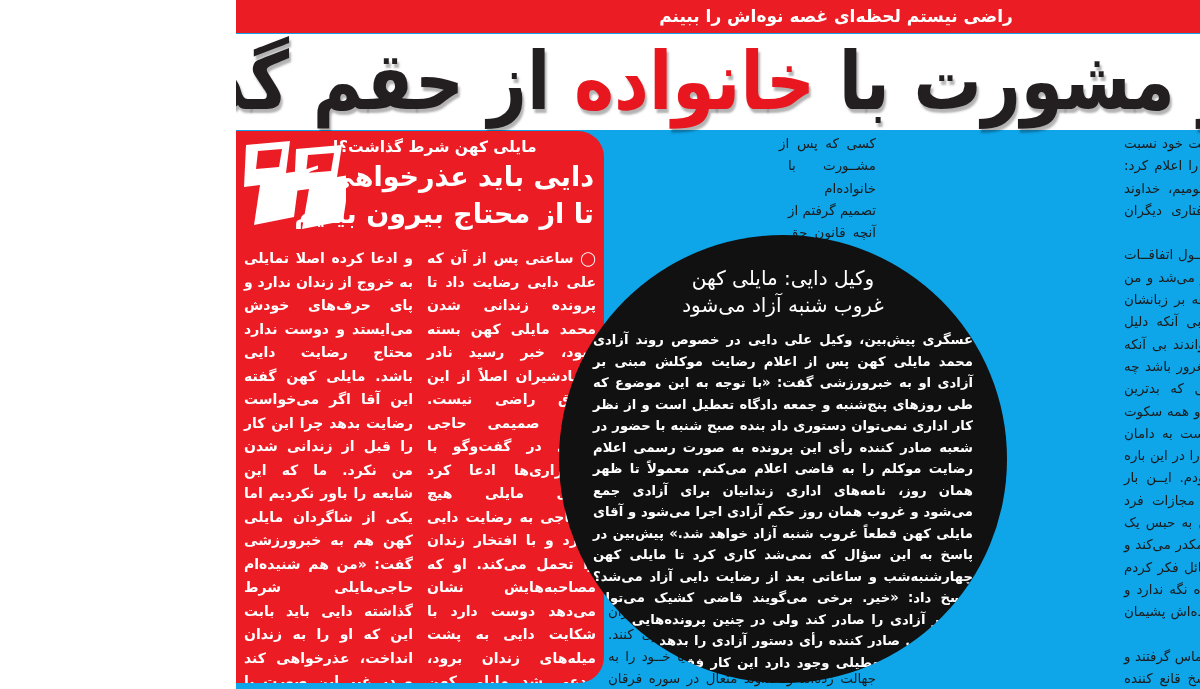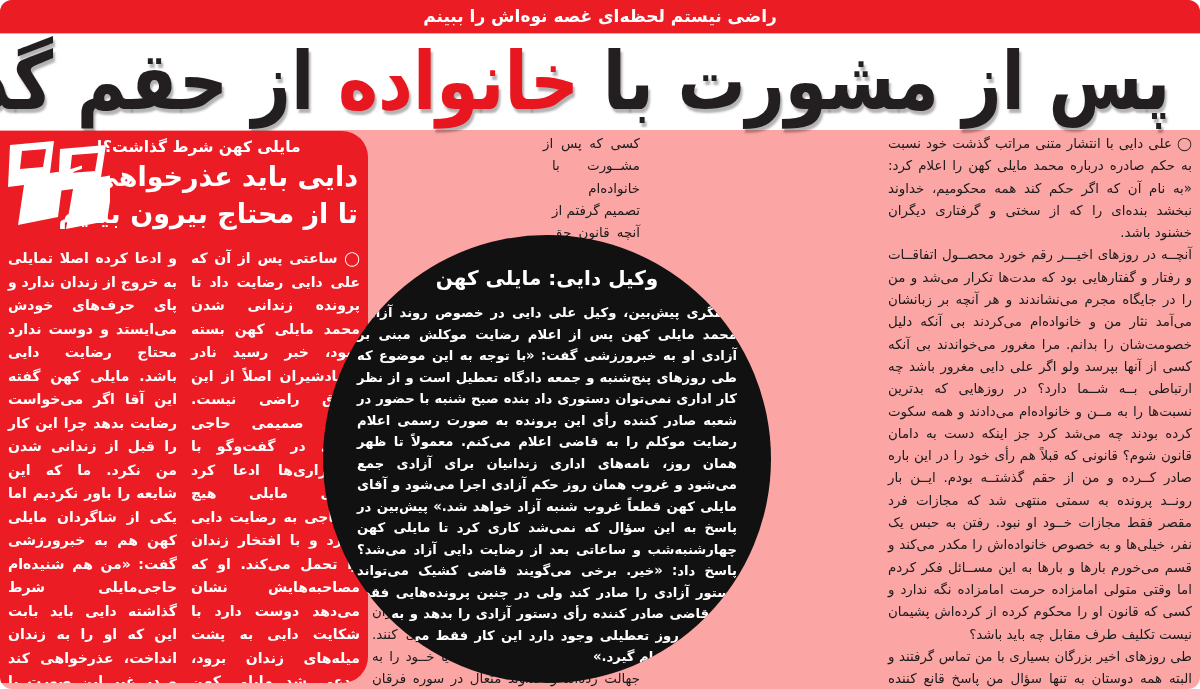--- a/index.html
+++ b/index.html
@@ -5,21 +5,21 @@
 <style>
   html,body{margin:0;padding:0;}
   body{
     width:1200px;height:689px;
     background:#ffffff;
     font-family:"DejaVu Sans","Liberation Sans",sans-serif;
     overflow:hidden;
     position:relative;
     direction:rtl;
   }
-  .page{position:relative;width:1200px;height:689px;overflow:hidden;background:#fca5a5;border-radius:12px;}
+  .page{position:relative;width:964px;height:689px;overflow:hidden;background:#0ea5e9;}
 
   
   .kicker-strip{
     position:absolute;left:0;top:0;width:1200px;height:33px;
     background:#ec1c24;
     display:flex;align-items:center;justify-content:center;
   }
   .kicker-text{
     color:#ffffff;
     font-size:17px;
@@ -103,21 +103,21 @@
     background:#111111;
     overflow:hidden;
     z-index:5;
   }
   .bc-inner{
     position:absolute;left:34px;right:34px;top:30px;bottom:16px;
     color:#ffffff;
   }
   .bc-head{
     text-align:center;
-    font-size:20px;line-height:27px;font-weight:bold;
+    font-size:20px;line-height:27px;font-weight:normal;
     letter-spacing:-0.5px;
     margin-bottom:10px;
   }
   .bc-body{
     font-size:13.2px;line-height:21.5px;text-align:justify;
     font-weight:bold;letter-spacing:-0.2px;
     margin:0;
   }
 
   
@@ -168,20 +168,21 @@
     <div class="col col-right">
       <p>◯ علی دایی با انتشار متنی مراتب گذشت خود نسبت به حکم صادره درباره محمد مایلی کهن را اعلام کرد: «به نام آن که اگر حکم کند همه محکومیم، خداوند نبخشد بنده‌ای را که از سختی و گرفتاری دیگران خشنود باشد.</p>
       <p>آنچــه در روزهای اخیـــر رقم خورد محصــول اتفاقــات و رفتار و گفتارهایی بود که مدت‌ها تکرار می‌شد و من را در جایگاه مجرم می‌نشاندند و هر آنچه بر زبانشان می‌آمد نثار من و خانواده‌ام می‌کردند بی آنکه دلیل خصومت‌شان را بدانم. مرا مغرور می‌خواندند بی آنکه کسی از آنها بپرسد ولو اگر علی دایی مغرور باشد چه ارتباطی بــه شــما دارد؟ در روزهایی که بدترین نسبت‌ها را به مــن و خانواده‌ام می‌دادند و همه سکوت کرده بودند چه می‌شد کرد جز اینکه دست به دامان قانون شوم؟ قانونی که قبلاً هم رأی خود را در این باره صادر کــرده و من از حقم گذشتــه بودم. ایــن بار رونــد پرونده به سمتی منتهی شد که مجازات فرد مقصر فقط مجازات خــود او نبود. رفتن به حبس یک نفر، خیلی‌ها و به خصوص خانواده‌اش را مکدر می‌کند و قسم می‌خورم بارها و بارها به این مســائل فکر کردم اما وقتی متولی امامزاده حرمت امامزاده نگه ندارد و کسی که قانون او را محکوم کرده از کرده‌اش پشیمان نیست تکلیف طرف مقابل چه باید باشد؟</p>
       <p>طی روزهای اخیر بزرگان بسیاری با من تماس گرفتند و البته همه دوستان به تنها سؤال من پاسخ قانع کننده ندادند. پرسیدم به خانواده شما توهین شود چه می‌کنید و هیچ کدام نتوانستند خودشان را جای من قرار دهند. امروز امانه به اصرار</p>
     </div>
 
     <div class="black-circle">
       <div class="bc-inner">
         <div class="bc-head">
           <div>وکیل دایی: مایلی کهن</div>
+          <div>غروب شنبه آزاد می‌شود</div>
         </div>
         <p class="bc-body">عسگری پیش‌بین، وکیل علی دایی در خصوص روند آزادی محمد مایلی کهن پس از اعلام رضایت موکلش مبنی بر آزادی او به خبرورزشی گفت: «با توجه به این موضوع که طی روزهای پنج‌شنبه و جمعه دادگاه تعطیل است و از نظر کار اداری نمی‌توان دستوری داد بنده صبح شنبه با حضور در شعبه صادر کننده رأی این پرونده به صورت رسمی اعلام رضایت موکلم را به قاضی اعلام می‌کنم. معمولاً تا ظهر همان روز، نامه‌های اداری زندانیان برای آزادی جمع می‌شود و غروب همان روز حکم آزادی اجرا می‌شود و آقای مایلی کهن قطعاً غروب شنبه آزاد خواهد شد.» پیش‌بین در پاسخ به این سؤال که نمی‌شد کاری کرد تا مایلی کهن چهارشنبه‌شب و ساعاتی بعد از رضایت دایی آزاد می‌شد؟ پاسخ داد: «خیر. برخی می‌گویند قاضی کشیک می‌تواند دستور آزادی را صادر کند ولی در چنین پرونده‌هایی فقط باید قاضی صادر کننده رأی دستور آزادی را بدهد و به دلیل اینکه دو روز تعطیلی وجود دارد این کار فقط می‌تواند در روز شنبه انجام گیرد.»</p>
       </div>
     </div>
 
     <div class="redbox">
 
       <svg class="quote-mark" viewBox="0 0 104 96">
         <g fill="#ffffff">
           <path d="M4 6 L48 2 L44 34 L58 32 L52 78 L12 86 L18 46 L2 48 Z"></path>

